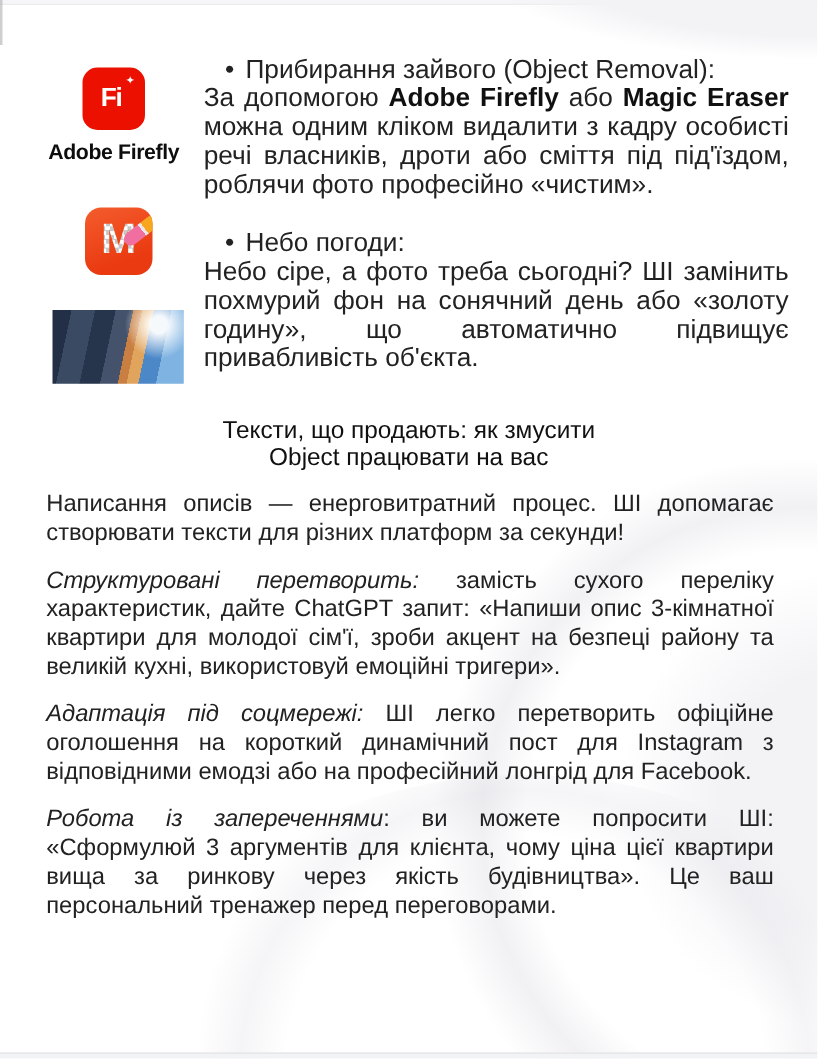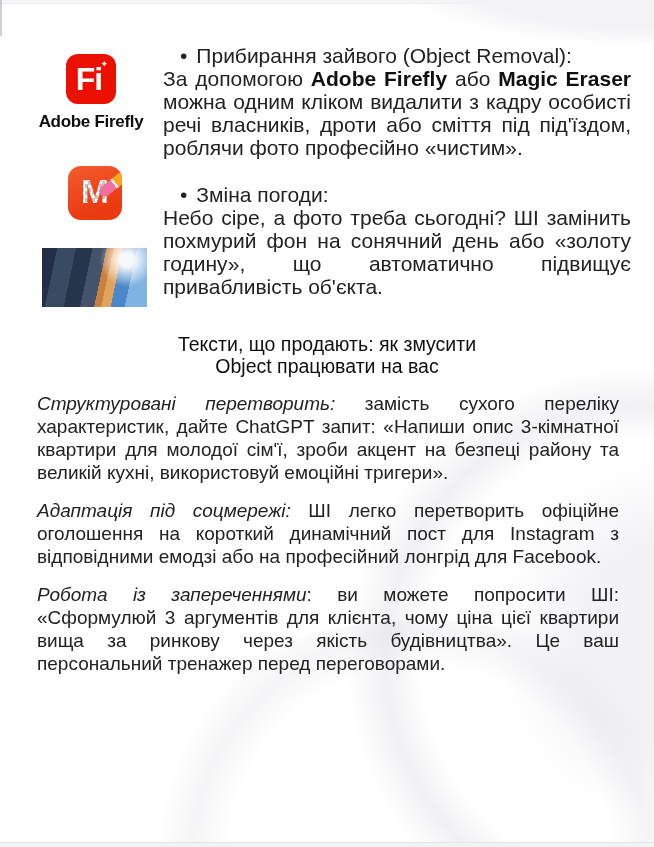--- a/index.html
+++ b/index.html
@@ -18,21 +18,21 @@
     background:radial-gradient(circle, rgba(205,205,215,0) 50%, rgba(205,205,215,0.28) 58%, rgba(205,205,215,0) 67%);}
   .sw2{left:100px;top:620px;width:640px;height:480px;
     background:radial-gradient(circle, rgba(205,205,215,0) 48%, rgba(205,205,215,0.20) 57%, rgba(205,205,215,0) 66%);}
   .sw3{left:470px;top:430px;width:420px;height:420px;
     background:radial-gradient(circle, rgba(228,228,235,0.45) 0 35%, rgba(228,228,235,0) 62%);}
   .bottom-strip{position:absolute;bottom:0;left:0;right:0;height:4px;background:#f2f3f5;border-top:1px solid #e3e4e8;}
 
   
   .ff-icon{position:absolute;left:66px;top:54px;width:50px;height:50px;border-radius:12px;
     background:#eb1000;display:flex;align-items:center;justify-content:center;}
-  .ff-icon .fi{color:#fff;font-weight:700;font-size:32px;letter-spacing:-1px;transform:translateX(-2px);}
+  .ff-icon .fi{color:#fff;font-weight:700;font-size:21px;letter-spacing:-1px;transform:translateX(-2px);}
   .ff-icon .spark{position:absolute;top:6px;right:8px;color:#fff;font-size:9px;line-height:9px;}
   .ff-label{position:absolute;left:26px;top:112px;width:130px;text-align:center;
     font-weight:700;font-size:17px;letter-spacing:-0.3px;color:#0d0d0d;}
   .me-icon{position:absolute;left:68px;top:166px;width:54px;height:54px;border-radius:13px;
     background:linear-gradient(160deg,#f45c2c 0%,#ea3a12 75%);
     display:flex;align-items:center;justify-content:center;overflow:hidden;}
   .me-icon .em{
     font-size:34px;font-weight:800;line-height:1;transform:translateY(-2px);
     background:conic-gradient(#ffffff 0 25%, #c6c6c6 0 50%, #ffffff 0 75%, #c6c6c6 0) 0 0 / 7px 7px repeat;
     -webkit-background-clip:text;background-clip:text;color:transparent;
@@ -90,26 +90,27 @@
 
   <div class="weather"></div>
 
   <div class="col-right">
     <div class="bullet-line">
       <span class="marker">•</span><span>Прибирання зайвого (Object Removal):</span>
     </div>
     <p><span>За допомогою </span><b>Adobe Firefly</b><span> або </span><b>Magic Eraser</b><span> можна одним кліком видалити з кадру особисті речі власників, дроти або сміття під під'їздом, роблячи фото професійно «чистим».</span></p>
 
     <div class="bullet-line gap-top">
-      <span class="marker">•</span><span>Зміна погоди:</span>
+      <span class="marker">•</span><span>Небо погоди:</span>
     </div>
     <p>Небо сіре, а фото треба сьогодні? ШІ замінить похмурий фон на сонячний день або «золоту годину», що автоматично підвищує привабливість об'єкта.</p>
   </div>
 
   <h2 class="heading"><span>Тексти, що продають: як змусити</span><br><span>Object працювати на вас</span></h2>
 
   <div class="col-main">
+    <p>Написання описів — енерговитратний процес. ШІ допомагає створювати тексти для різних платформ за секунди!</p>
     <p><i>Структуровані перетворить:</i><span> замість сухого переліку характеристик, дайте ChatGPT запит: «Напиши опис 3-кімнатної квартири для молодої сім'ї, зроби акцент на безпеці району та великій кухні, використовуй емоційні тригери».</span></p>
     <p><i>Адаптація під соцмережі:</i><span> ШІ легко перетворить офіційне оголошення на короткий динамічний пост для Instagram з відповідними емодзі або на професійний лонгрід для Facebook.</span></p>
     <p><i>Робота із запереченнями</i><span>: ви можете попросити ШІ: «Сформулюй 3 аргументів для клієнта, чому ціна цієї квартири вища за ринкову через якість будівництва». Це ваш персональний тренажер перед переговорами.</span></p>
   </div>
 
 </div>
 
 </body></html>

